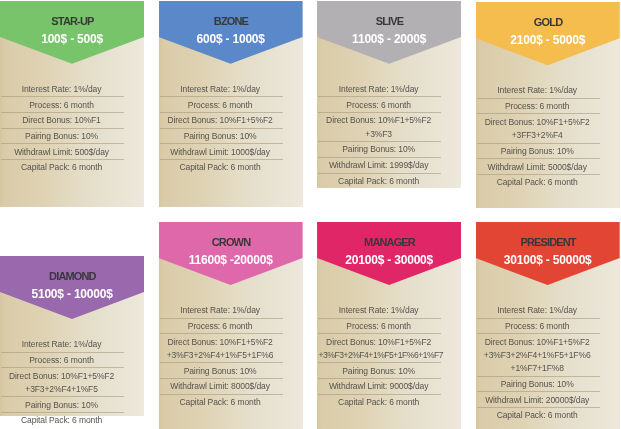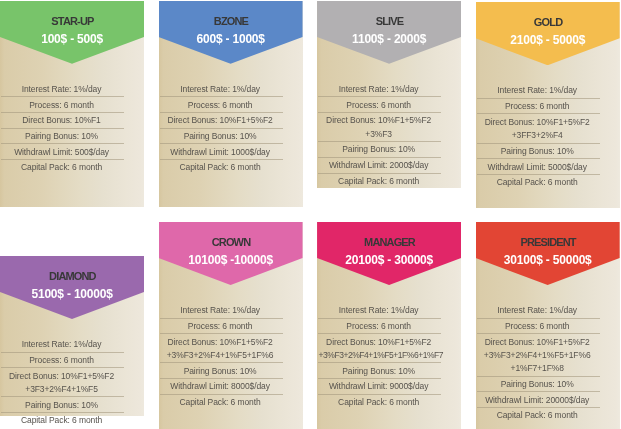--- a/index.html
+++ b/index.html
@@ -120,21 +120,21 @@
           <span class="l2">Process: 6 month</span>
         </div>
         <div class="crow">
           <span class="l2">Direct Bonus: 10%F1+5%F2</span>
           <span class="l2">+3%F3</span>
         </div>
         <div class="crow">
           <span class="l2">Pairing Bonus: 10%</span>
         </div>
         <div class="crow">
-          <span class="l2">Withdrawl Limit: 2000$/day</span>
+          <span class="l2">Withdrawl Limit: 1999$/day</span>
         </div>
         <div class="crow last">
           <span class="l2">Capital Pack: 6 month</span>
         </div>
       </div>
     </div>
     <div class="card" style="left: 475.65px; top: 2px; height: 206.4px;">
       <div class="card-head">
         <div class="head-shape" style="background: rgb(244, 189, 78);"></div>
         <div class="head-text">
@@ -189,21 +189,21 @@
         <div class="crow last">
           <span class="l2">Capital Pack: 6 month</span>
         </div>
       </div>
     </div>
     <div class="card" style="left: 158.55px; top: 221.8px; height: 207.2px;">
       <div class="card-head">
         <div class="head-shape" style="background: rgb(223, 104, 170);"></div>
         <div class="head-text">
           <div class="card-title">CROWN</div>
-          <div class="card-sub">10100$ -10000$</div>
+          <div class="card-sub">11600$ -20000$</div>
         </div>
       </div>
       <div class="card-rows">
         <div class="crow">
           <span class="l2">Interest Rate: 1%/day</span>
         </div>
         <div class="crow">
           <span class="l2">Process: 6 month</span>
         </div>
         <div class="crow">

